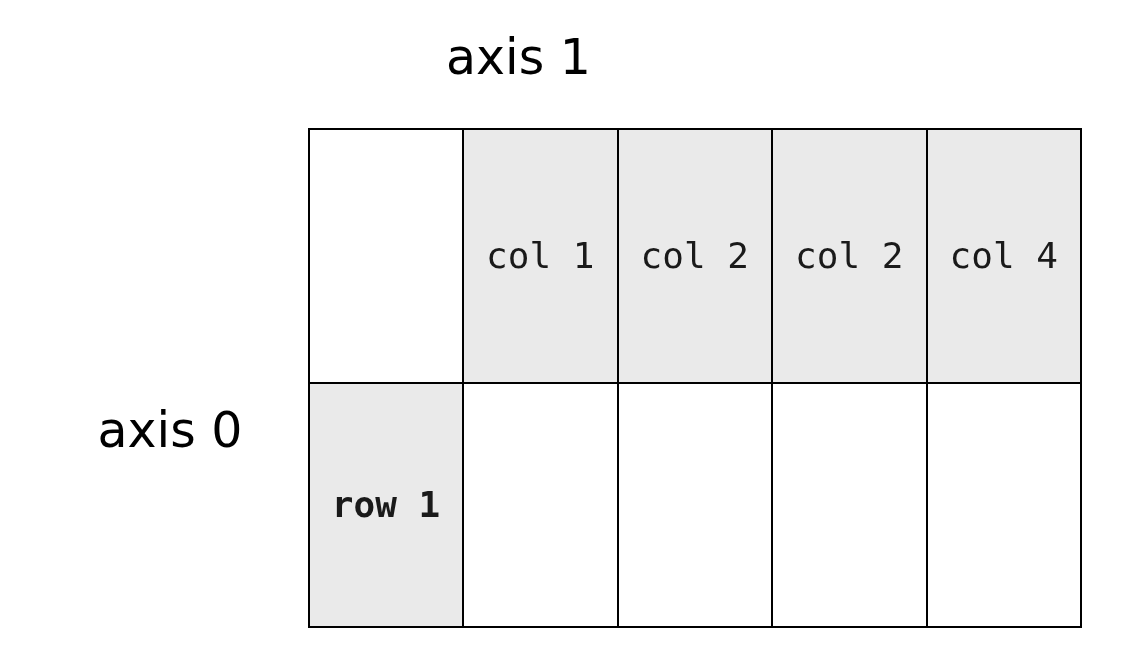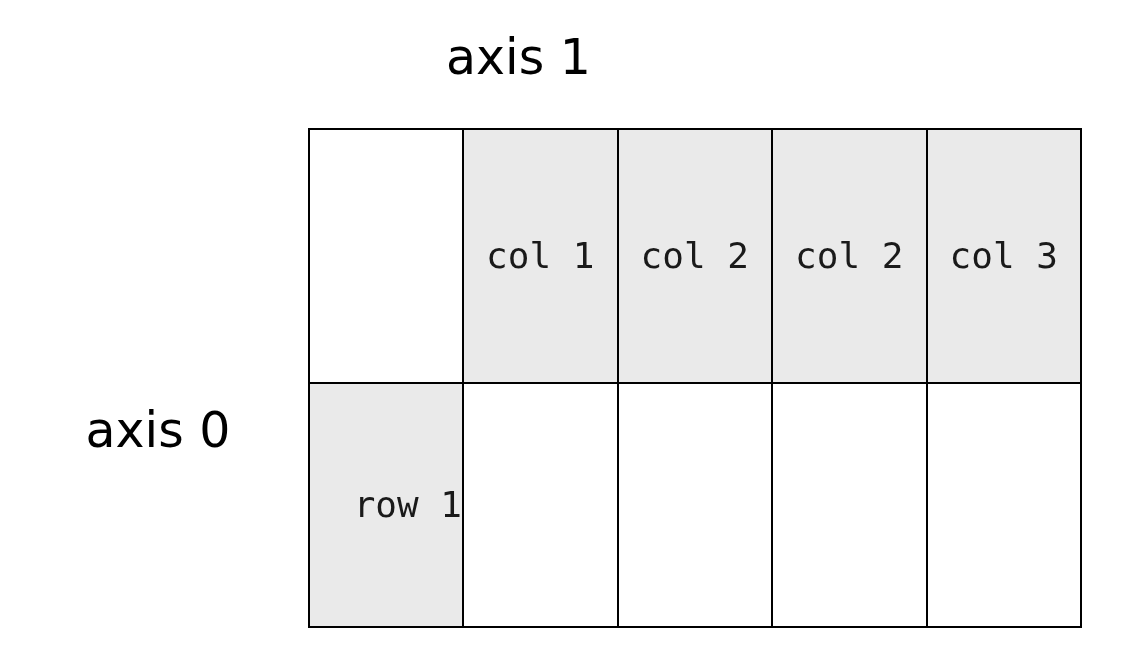--- a/index.html
+++ b/index.html
@@ -32,21 +32,21 @@
     line-height: 1;
     white-space: pre;
   }
   #axis1-label {
     left: 446px;
     top: 33px;
     width: 618px;
     text-align: left;
   }
   #axis0-label {
-    left: 4px;
+    left: 16px;
     top: 406px;
     width: 308px;
     text-align: center;
   }
 
   
   #grid {
     position: absolute;
     left: 308px;
     top: 128px;
@@ -80,21 +80,22 @@
     border: none;
     background: transparent;
   }
 
   td.col-header {
     background: #eaeaea;
     text-align: center;
   }
   td.row-header {
     background: #eaeaea;
-    text-align: right;
+    text-align: center;
+    font-weight: bold;
   }
   td.data-cell {
     background: #ffffff;
   }
 </style>
 </head>
 <body>
 
 <div id="canvas">
 
@@ -109,21 +110,21 @@
       <col class="data-col">
       <col class="data-col">
       <col class="data-col">
     </colgroup>
     <tbody>
       <tr class="header-row">
         <td class="corner-cell"></td>
         <td class="col-header">col 1</td>
         <td class="col-header">col 2</td>
         <td class="col-header">col 2</td>
-        <td class="col-header">col 3</td>
+        <td class="col-header">col 4</td>
       </tr>
 
       <tr class="body-row">
         <td class="row-header">row 1</td>
         <td class="data-cell"></td>
         <td class="data-cell"></td>
         <td class="data-cell"></td>
         <td class="data-cell"></td>
       </tr>
 

